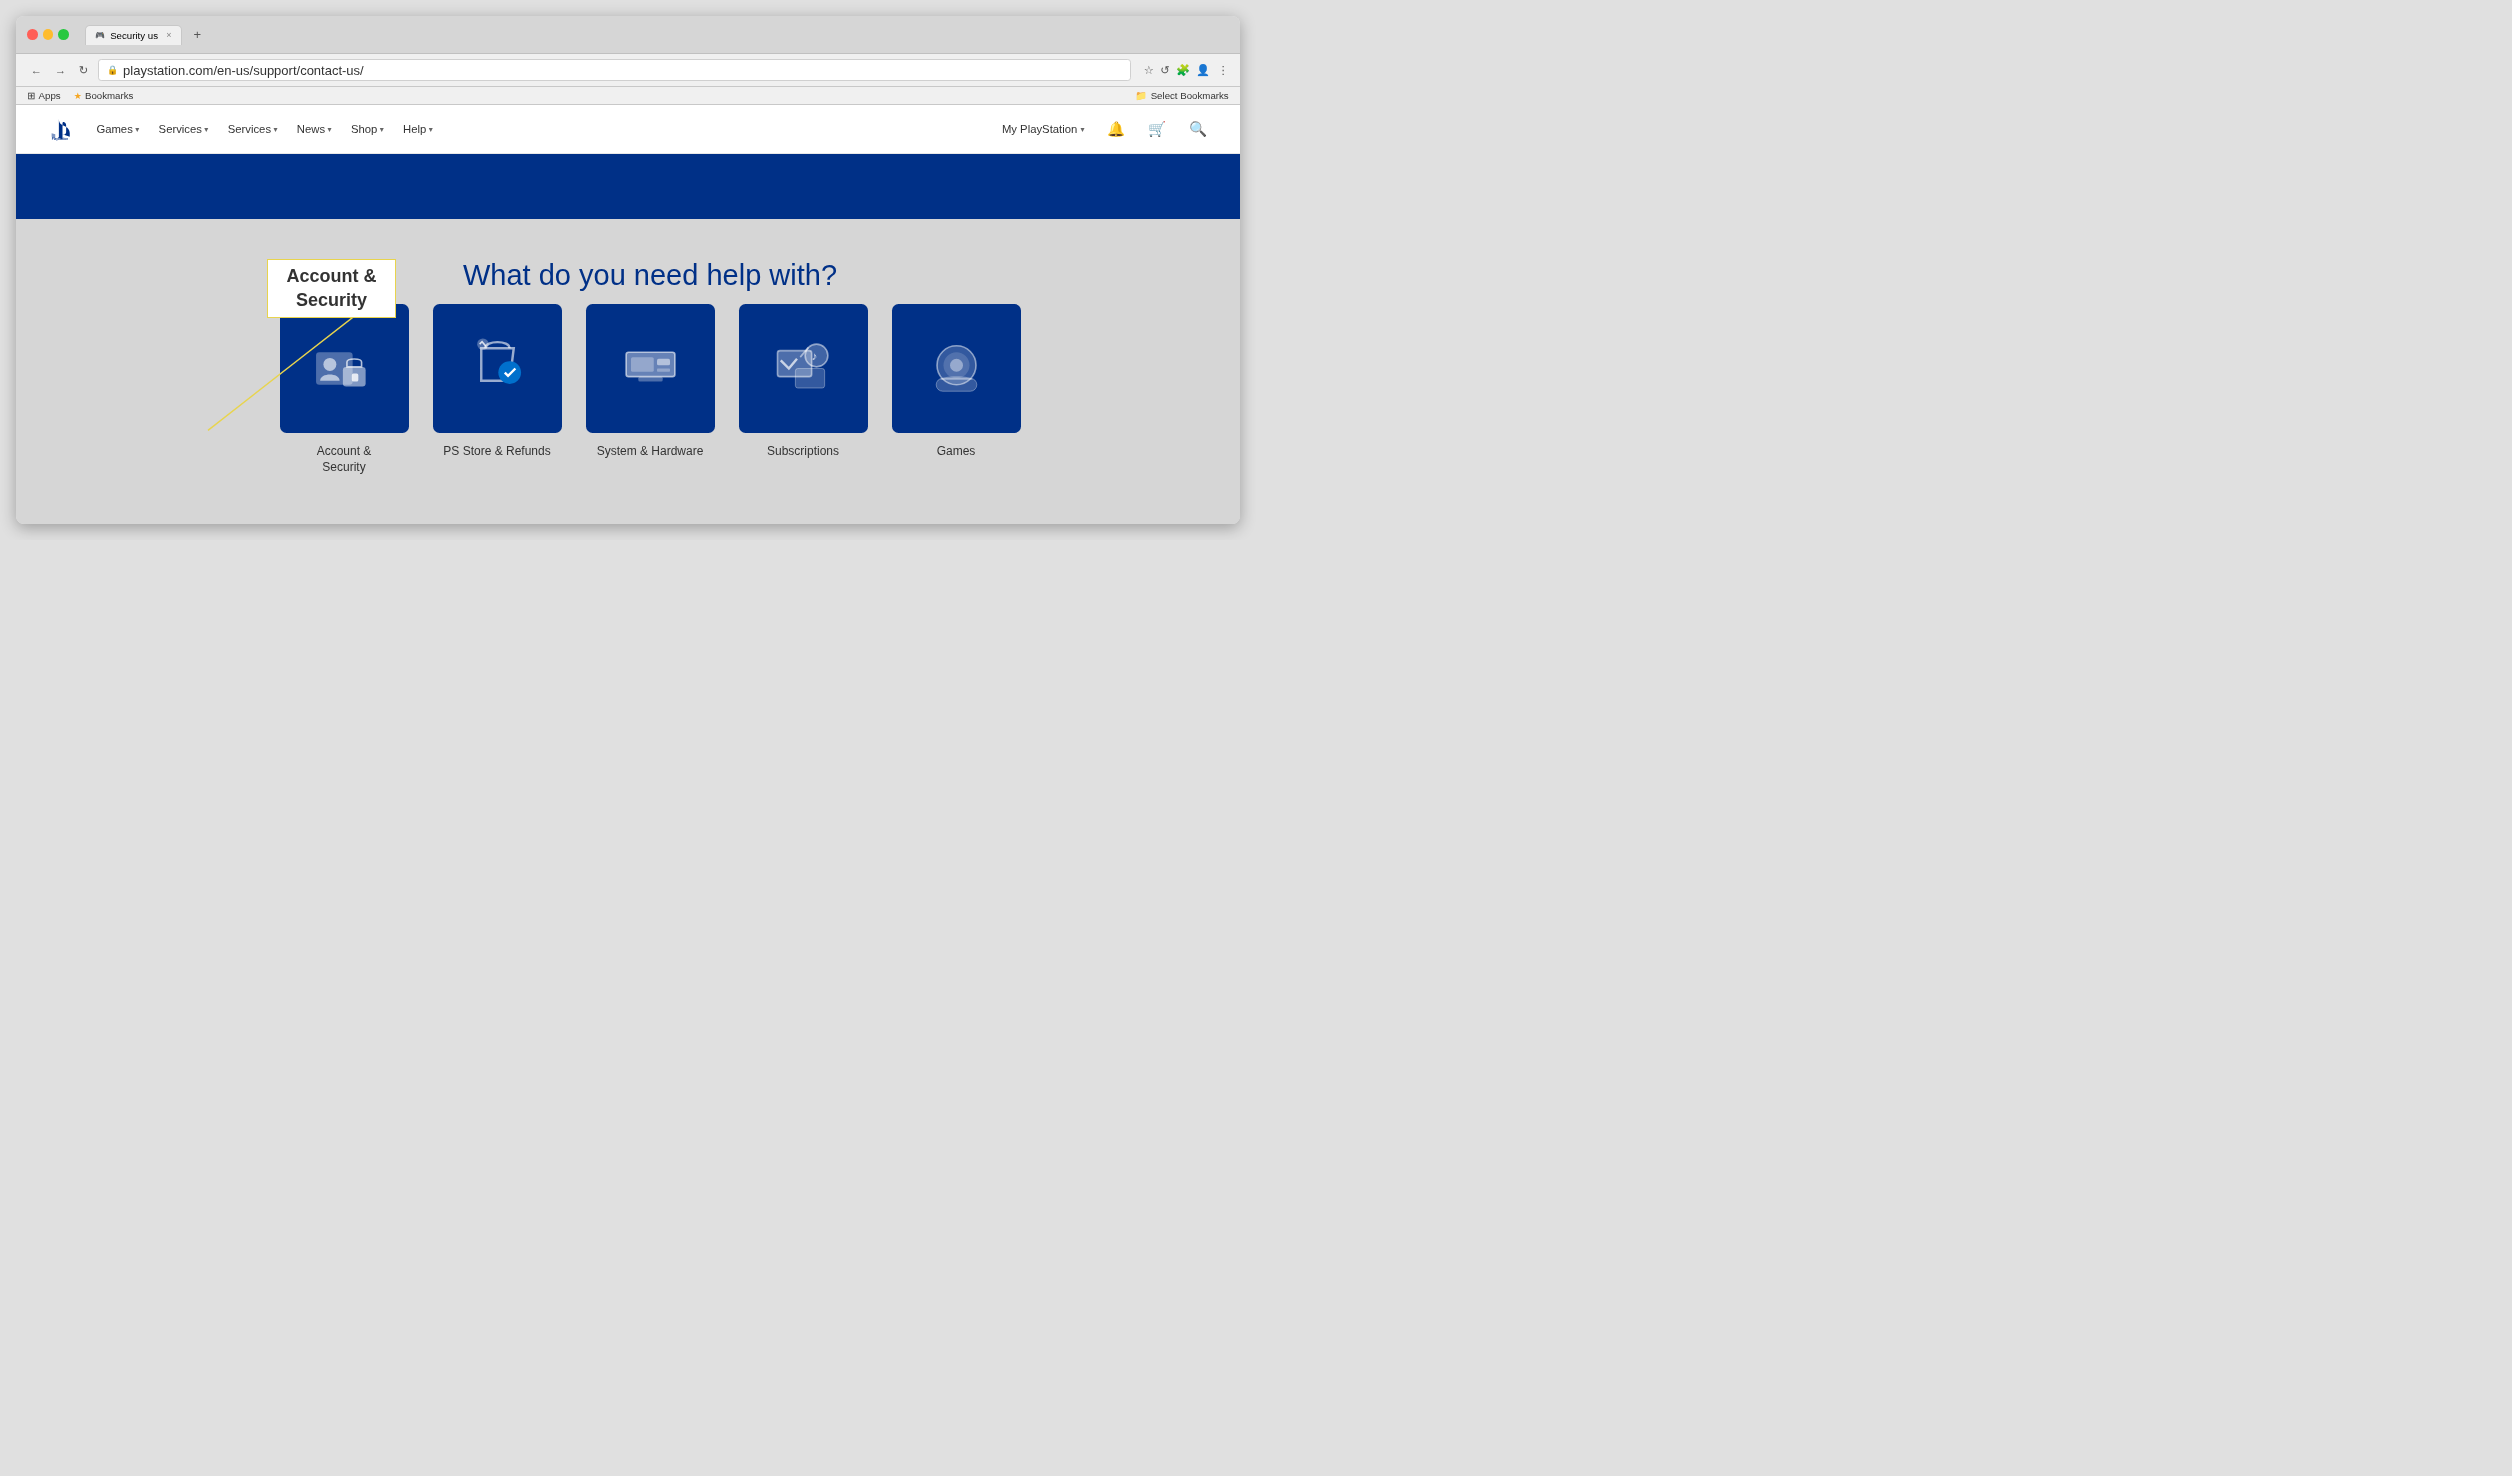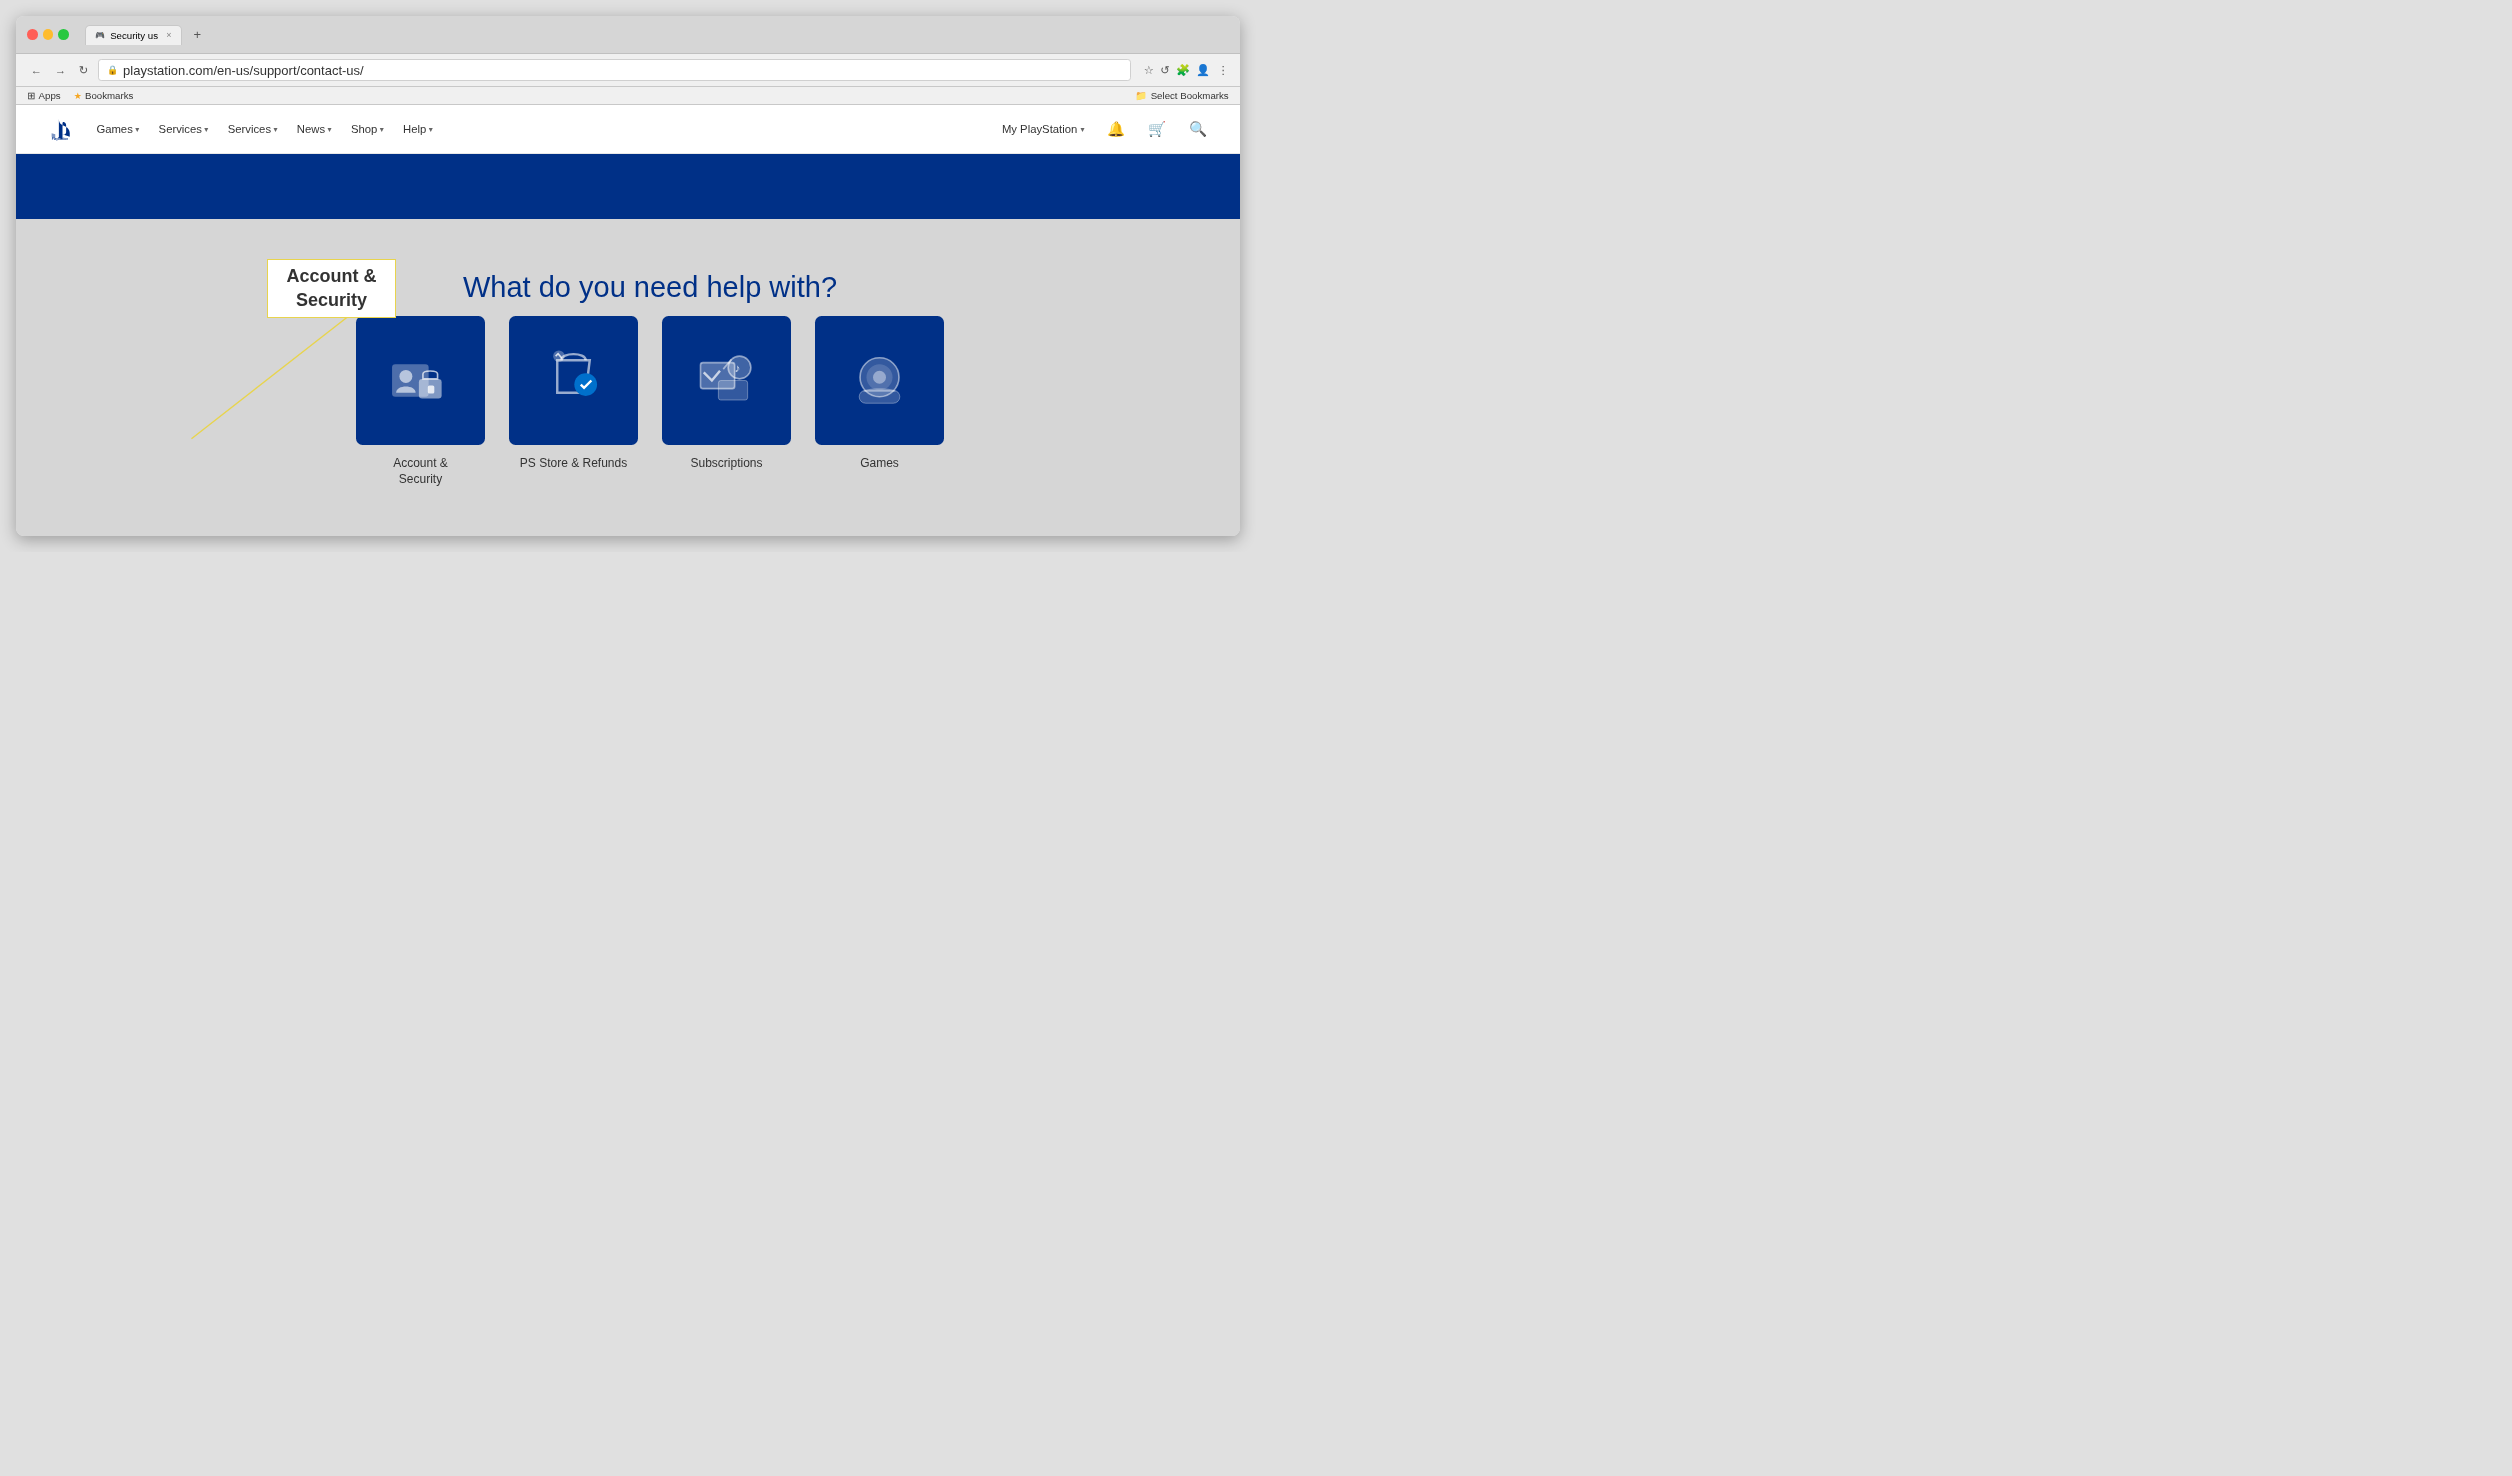--- a/index.html
+++ b/index.html
@@ -108,21 +108,21 @@
 
     
     .blue-banner {
       background: #003087;
       height: 65px;
     }
 
     
     .main-content {
       background: #d6d6d6;
-      padding: 52px 32px 49px;
+      padding: 40px 32px 49px;
       text-align: center;
       margin-left: 44px;
     }
     .main-title {
       font-size: 29px; color: #003087; font-weight: 300;
       margin-bottom: 11.3px;
     }
     .main-subtitle {
       font-size: 13px; color: #555; margin-bottom: 40px;
     }
@@ -287,20 +287,32 @@
                 <path d="M25 15 C25 5 55 5 55 15" fill="none" stroke="rgba(255,255,255,0.6)" stroke-width="3"></path>
                 <circle cx="22" cy="10" r="7" fill="rgba(255,255,255,0.3)"></circle>
                 <path d="M18 10 L21 7 L26 13" fill="none" stroke="rgba(255,255,255,0.8)" stroke-width="2"></path>
                 <circle cx="55" cy="45" r="14" fill="#0070cc"></circle>
                 <path d="M49 45 L53 49 L62 40" fill="none" stroke="white" stroke-width="3"></path>
               </svg>
             </div>
             <span class="topic-label">PS Store &amp; Refunds</span>
           </div>
 
+          <div class="topic-card">
+            <div class="topic-icon-box">
+              <svg viewBox="0 0 80 80" xmlns="http://www.w3.org/2000/svg">
+                <rect x="10" y="20" width="60" height="30" rx="3" fill="rgba(255,255,255,0.4)" stroke="rgba(255,255,255,0.6)" stroke-width="2"></rect>
+                <rect x="16" y="26" width="28" height="18" rx="2" fill="rgba(255,255,255,0.3)"></rect>
+                <rect x="48" y="28" width="16" height="8" rx="2" fill="rgba(255,255,255,0.5)"></rect>
+                <rect x="48" y="40" width="16" height="4" rx="1" fill="rgba(255,255,255,0.3)"></rect>
+                <rect x="25" y="50" width="30" height="6" rx="2" fill="rgba(255,255,255,0.3)"></rect>
+              </svg>
+            </div>
+            <span class="topic-label">System &amp; Hardware</span>
+          </div>
 
           <div class="topic-card">
             <div class="topic-icon-box">
               <svg viewBox="0 0 80 80" xmlns="http://www.w3.org/2000/svg">
                 <rect x="8" y="18" width="42" height="32" rx="3" fill="rgba(255,255,255,0.3)" stroke="rgba(255,255,255,0.5)" stroke-width="2"></rect>
                 <path d="M12 30 L22 40 L32 28" fill="none" stroke="rgba(255,255,255,0.7)" stroke-width="3"></path>
                 <path d="M36 26 L46 14" fill="none" stroke="rgba(255,255,255,0.5)" stroke-width="2"></path>
                 <circle cx="56" cy="24" r="14" fill="rgba(255,255,255,0.25)" stroke="rgba(255,255,255,0.5)" stroke-width="2"></circle>
                 <text x="50" y="30" font-size="14" fill="rgba(255,255,255,0.8)" font-weight="bold">♪</text>
                 <rect x="30" y="40" width="36" height="24" rx="3" fill="rgba(255,255,255,0.2)" stroke="rgba(255,255,255,0.4)" stroke-width="1"></rect>

